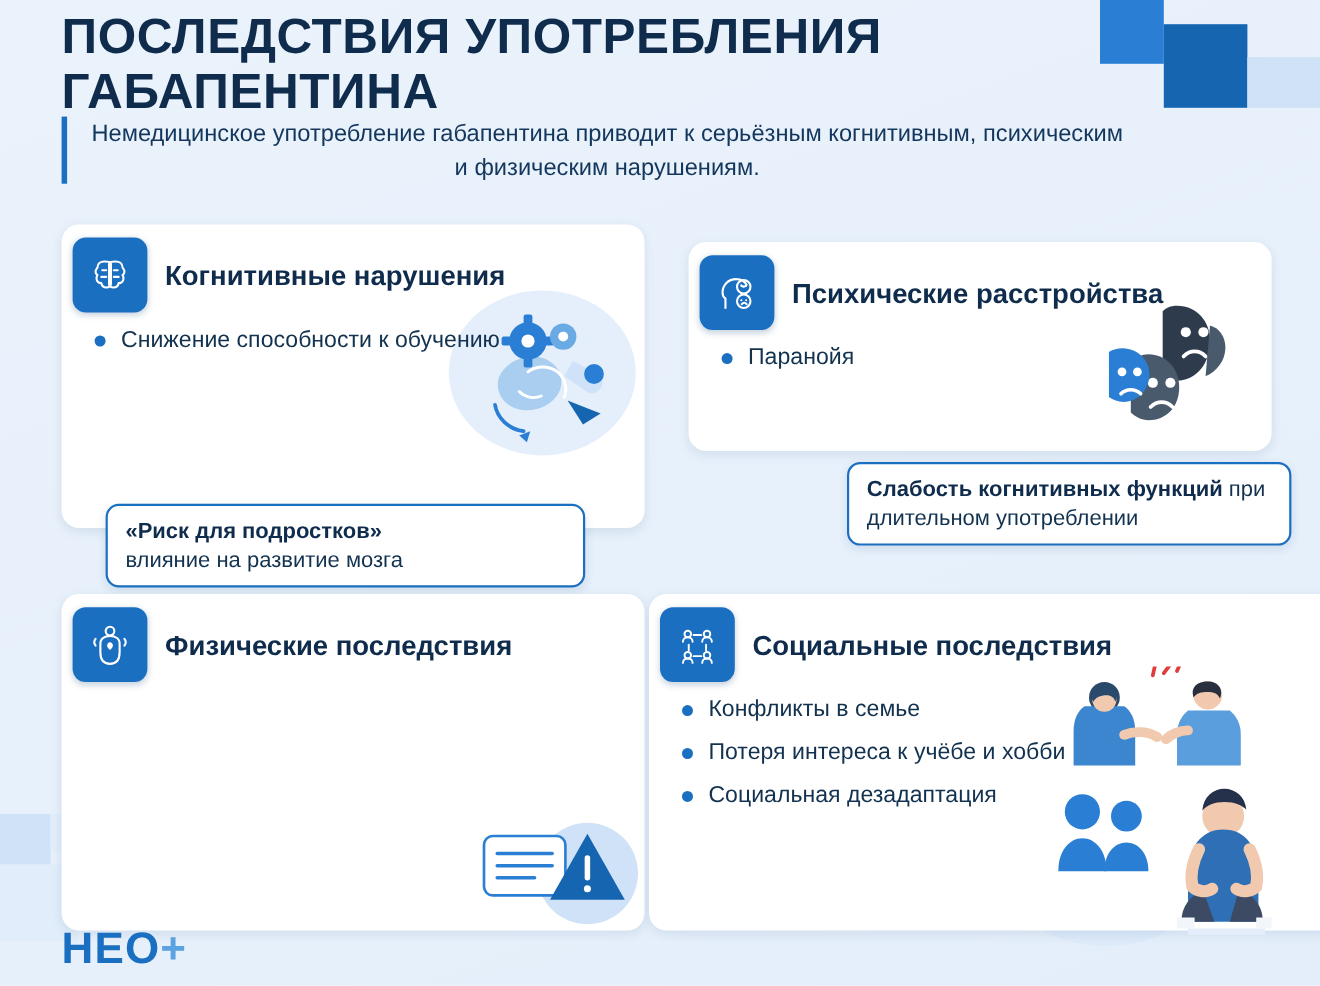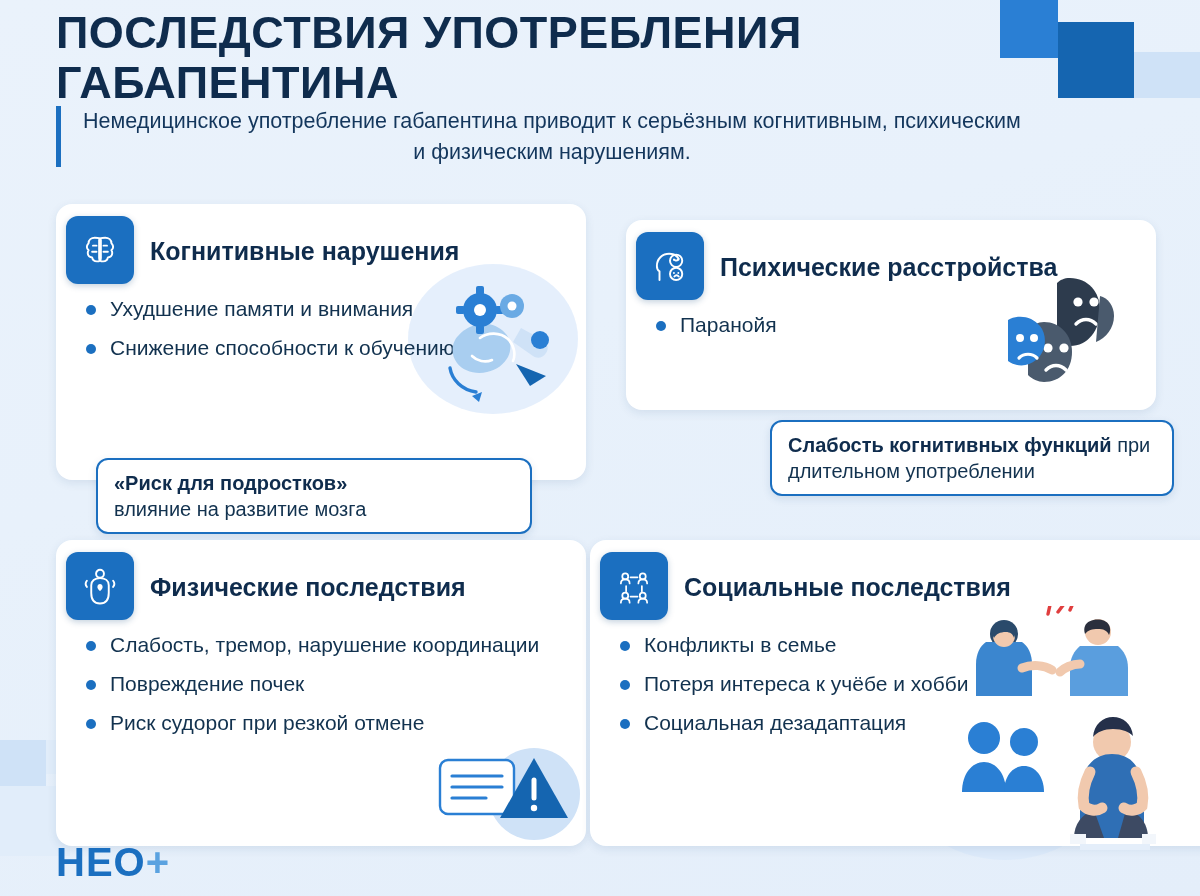--- a/index.html
+++ b/index.html
@@ -193,21 +193,20 @@
       <div class="badge">
         <svg width="42" height="42" viewBox="0 0 48 48" fill="none" stroke="#ffffff" stroke-width="2.2" stroke-linecap="round" stroke-linejoin="round">
           <path d="M18 10c-4 0-7 2.5-7 6 0 1-2 1.6-2 4.5 0 2 1 3 2 3.7-.8 1-1 2-1 3.3 0 3 2.4 5 5 5 .4 2.6 2.6 4.5 5.4 4.5 2.6 0 4.6-1.6 4.6-4V12.5C25 10.8 22.6 10 18 10z"></path>
           <path d="M30 10c4 0 7 2.5 7 6 0 1 2 1.6 2 4.5 0 2-1 3-2 3.7.8 1 1 2 1 3.3 0 3-2.4 5-5 5-.4 2.6-2.6 4.5-5.4 4.5-2.6 0-4.6-1.6-4.6-4V12.5C23 10.8 25.4 10 30 10z"></path>
           <path d="M16 19h4M15 26h5M32 19h-4M33 26h-5"></path>
         </svg>
       </div>
       <div class="card-title">Когнитивные нарушения</div>
     </div>
     <ul class="bullets">
-      <li>Ухудшение памяти и внимания</li>
       <li>Снижение способности к обучению</li>
     </ul>
   </div>
 
   <div class="art brain">
     <svg width="170" height="150" viewBox="0 0 170 150" fill="none">
       <path d="M38 64c-6 6-8 18-1 27 6 8 19 12 30 9 10-2 17-8 21-15 4-8 3-18-3-24-7-8-19-11-29-8-8 2-14 6-18 11z" fill="#a9cef0"></path>
       <path d="M60 66c8-6 20-6 28 1 6 6 8 15 5 22" stroke="#ffffff" stroke-width="2.6" stroke-linecap="round"></path>
       <path d="M52 84c5 5 13 7 20 4" stroke="#ffffff" stroke-width="2.6" stroke-linecap="round"></path>
       <path d="M101 56l22 12c5 3 6 9 3 13-3 5-9 6-13 3l-20-14" fill="#cfe2f7"></path>
@@ -278,25 +277,20 @@
       <div class="badge">
         <svg width="42" height="42" viewBox="0 0 48 48" fill="none" stroke="#ffffff" stroke-width="2.2" stroke-linecap="round" stroke-linejoin="round">
           <circle cx="24" cy="10" r="4.5"></circle>
           <path d="M24 15c-6 0-10 3-10 8v9c0 8 3 12 10 12s10-4 10-12v-9c0-5-4-8-10-8z"></path>
           <path d="M21 25c0-2 1.4-3.4 3-3.4S27 23 27 25c0 2.4-3 4.6-3 4.6S21 27.4 21 25z" fill="#ffffff" stroke="none"></path>
           <path d="M9 18c-1.6 2-1.6 5 0 7M39 18c1.6 2 1.6 5 0 7"></path>
         </svg>
       </div>
       <div class="card-title">Физические последствия</div>
     </div>
-    <ul class="bullets">
-      <li>Слабость, тремор, нарушение координации</li>
-      <li>Повреждение почек</li>
-      <li>Риск судорог при резкой отмене</li>
-    </ul>
   </div>
 
   <div class="art warn">
     <svg width="142" height="104" viewBox="0 0 142 104" fill="none">
       <circle cx="96" cy="52" r="46" fill="#cfe2f7"></circle>
       <rect x="2" y="18" width="74" height="54" rx="8" fill="#ffffff" stroke="#2a7fd4" stroke-width="2.4"></rect>
       <path d="M14 34h50M14 45h50M14 56h34" stroke="#2a7fd4" stroke-width="3.2" stroke-linecap="round"></path>
       <path d="M96 16l34 60H62z" fill="#1565b0"></path>
       <path d="M96 38v18" stroke="#ffffff" stroke-width="5" stroke-linecap="round"></path>
       <circle cx="96" cy="66" r="3.2" fill="#ffffff"></circle>

